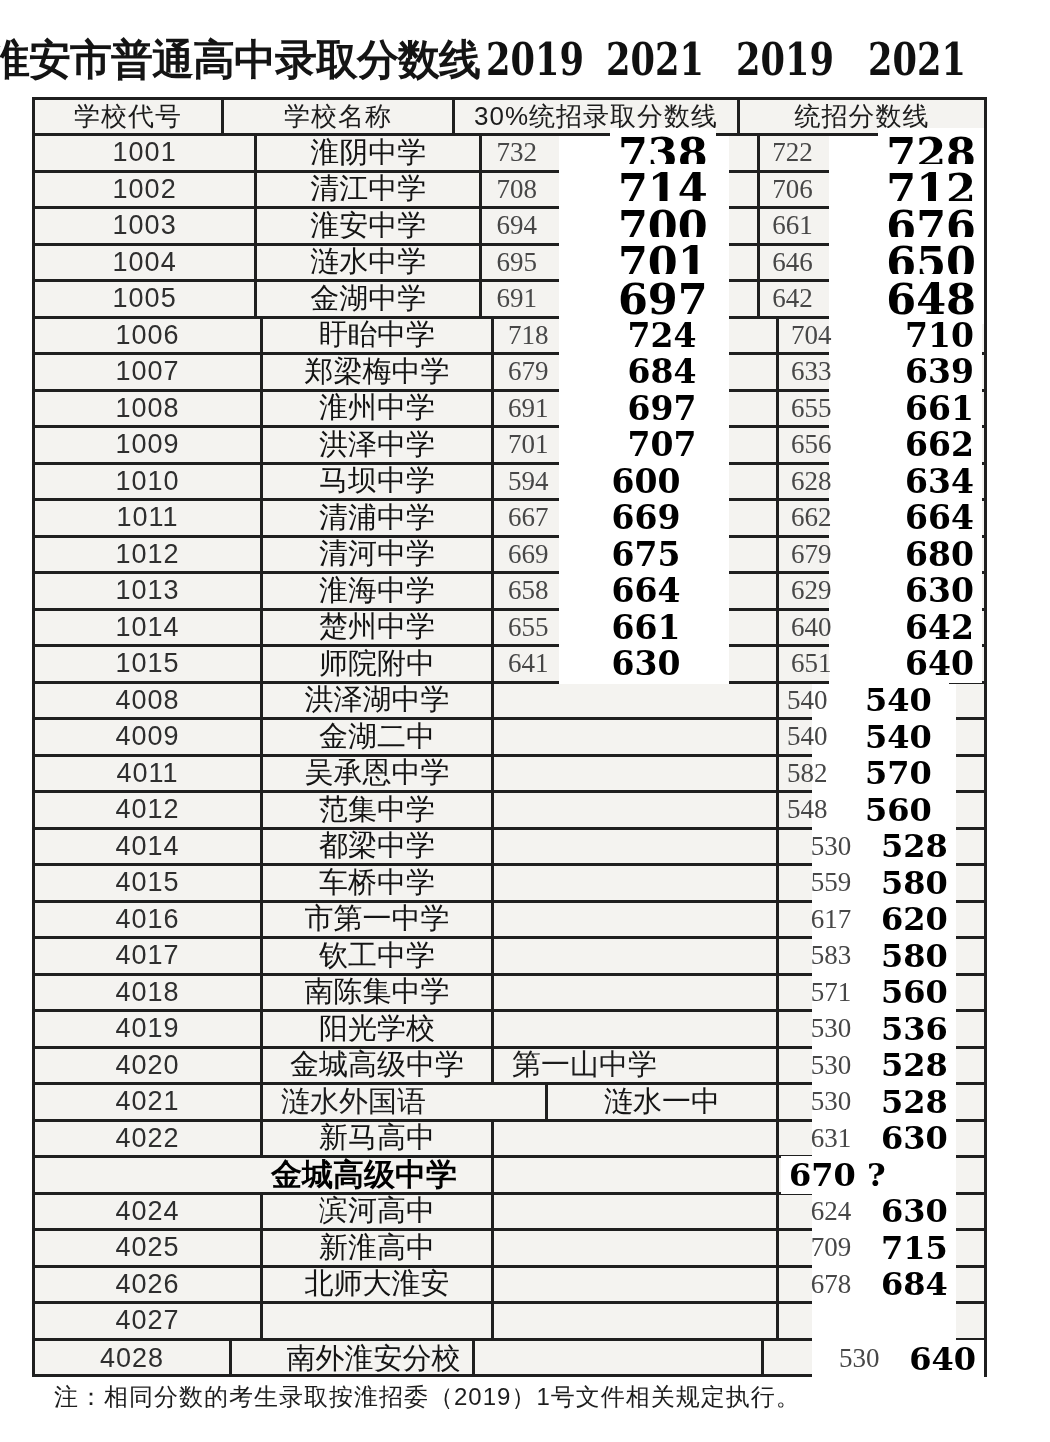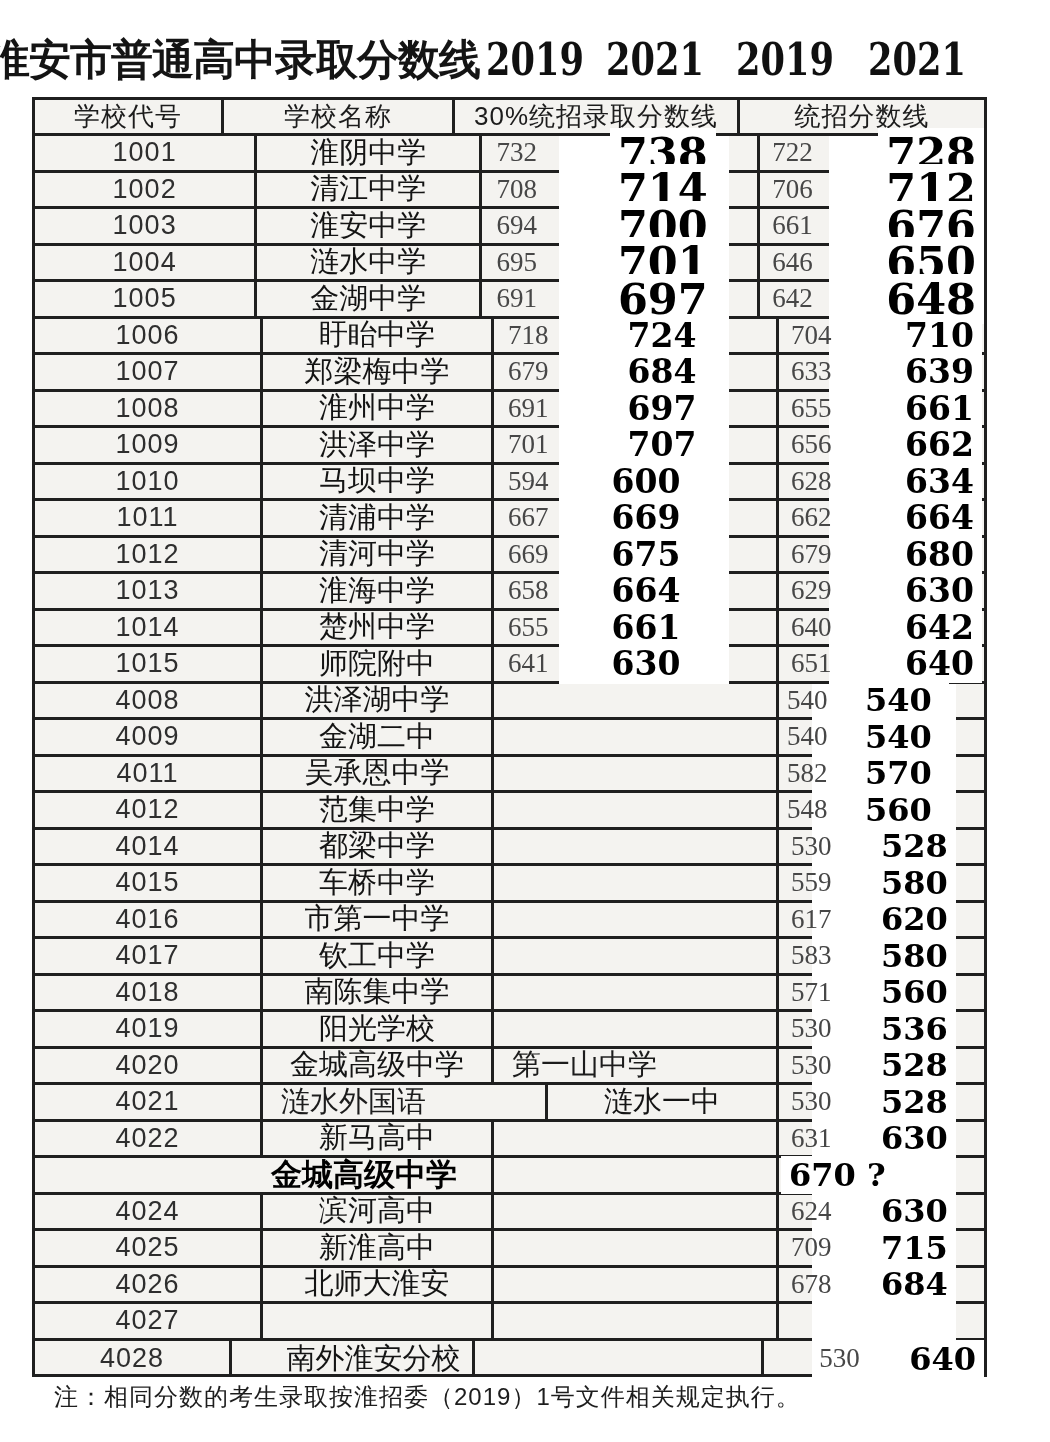--- a/index.html
+++ b/index.html
@@ -69,21 +69,21 @@
   .c-tz .bold{flex:none;margin-left:28px;}
   
   .sz-a .bold{font-size:43px;}
   .sz-b .bold{font-size:33px;}
   .lowrow .bold{font-size:32px;}
   
   .m1 .c-s30 .bold{transform:translateX(-16px);}
   .m2 .c-s30 .bold{transform:translateX(-32px);}
   .low .c-tz .thin{padding-left:8px;width:72px;}
   .low .c-tz .bold{margin-left:6px;}
-  .low2 .c-tz .thin{padding-left:12px;width:92px;}
+  .low2 .c-tz .thin{padding-left:12px;width:92px;text-align:center;}
   .low2 .c-tz .bold{margin-left:2px;}
   
   .exp-row .c-code{border-right:none;}
   .exp-row .c-name{font-weight:900;font-size:31px;justify-content:flex-start;padding-left:8px;white-space:nowrap;overflow:visible;color:#000;}
   
   .note{
     position:absolute;left:54px;top:1381px;
     font-size:24px;color:#1d1d1d;letter-spacing:1px;white-space:nowrap;text-align:right;
   }
 </style>

